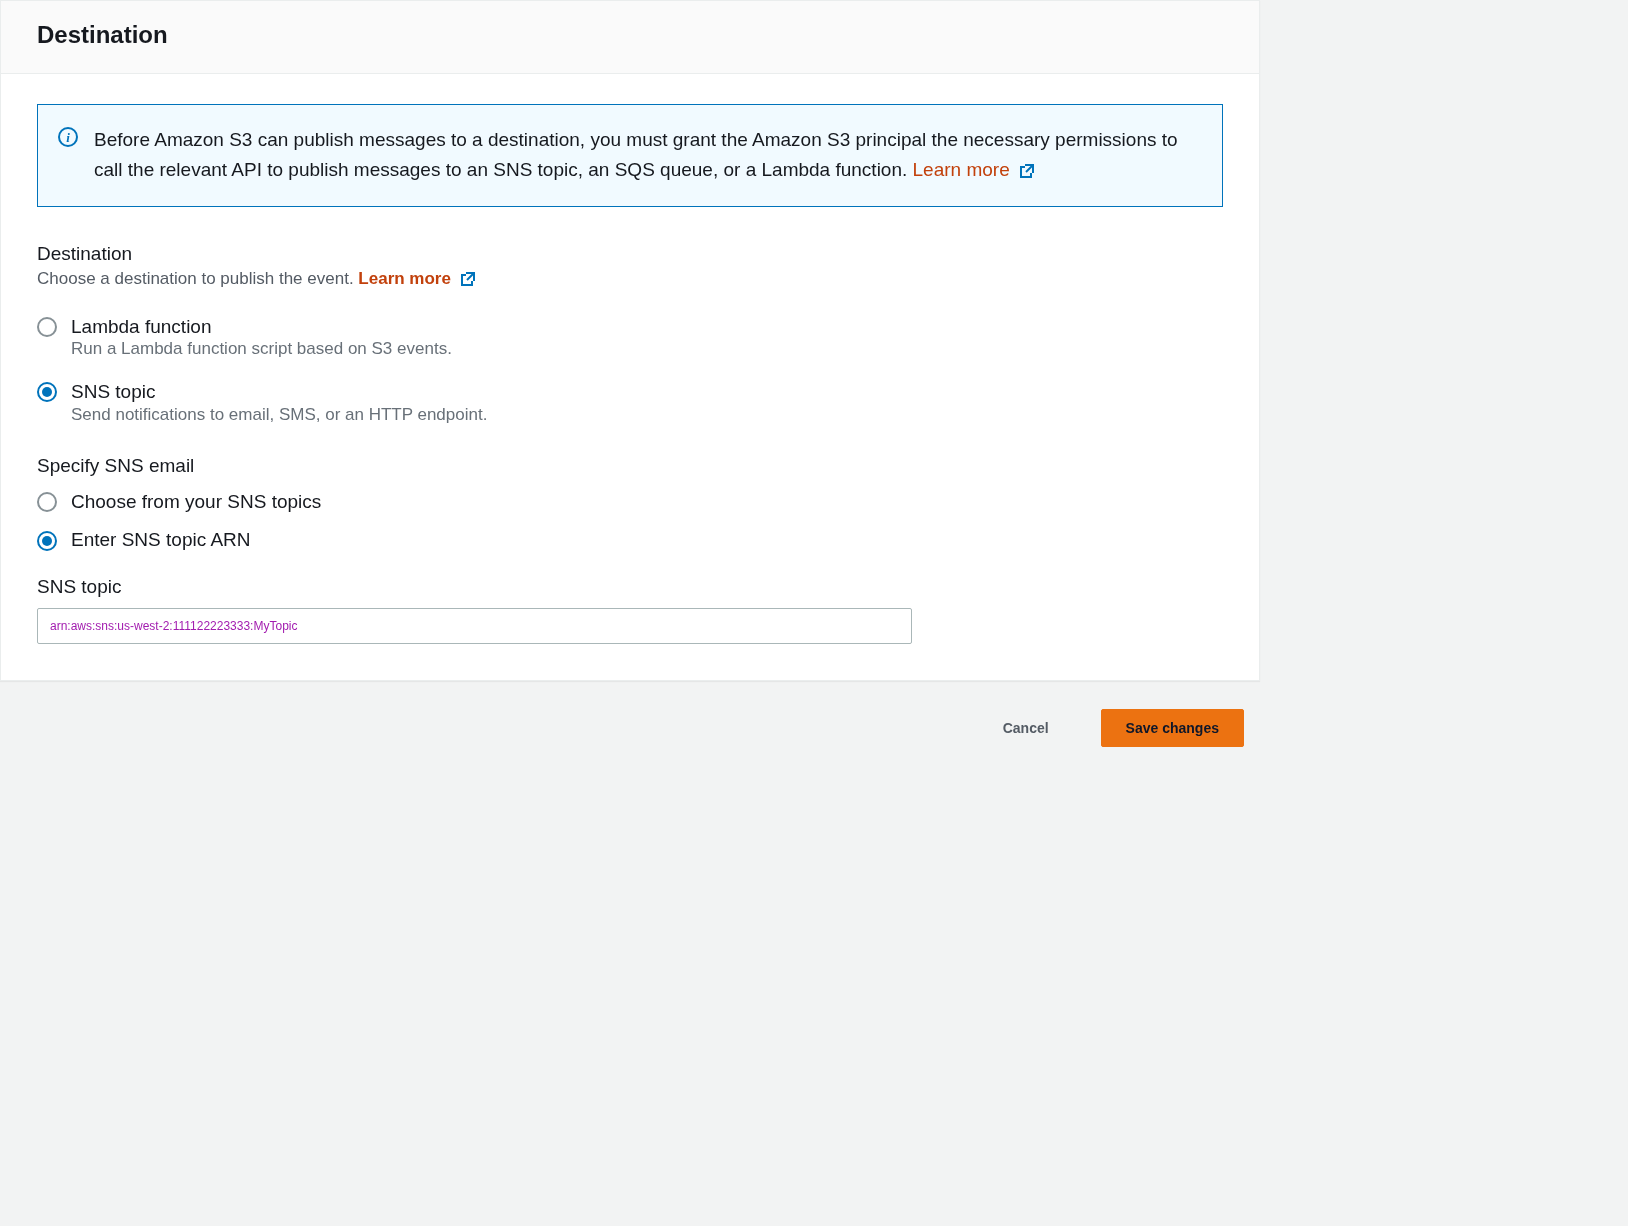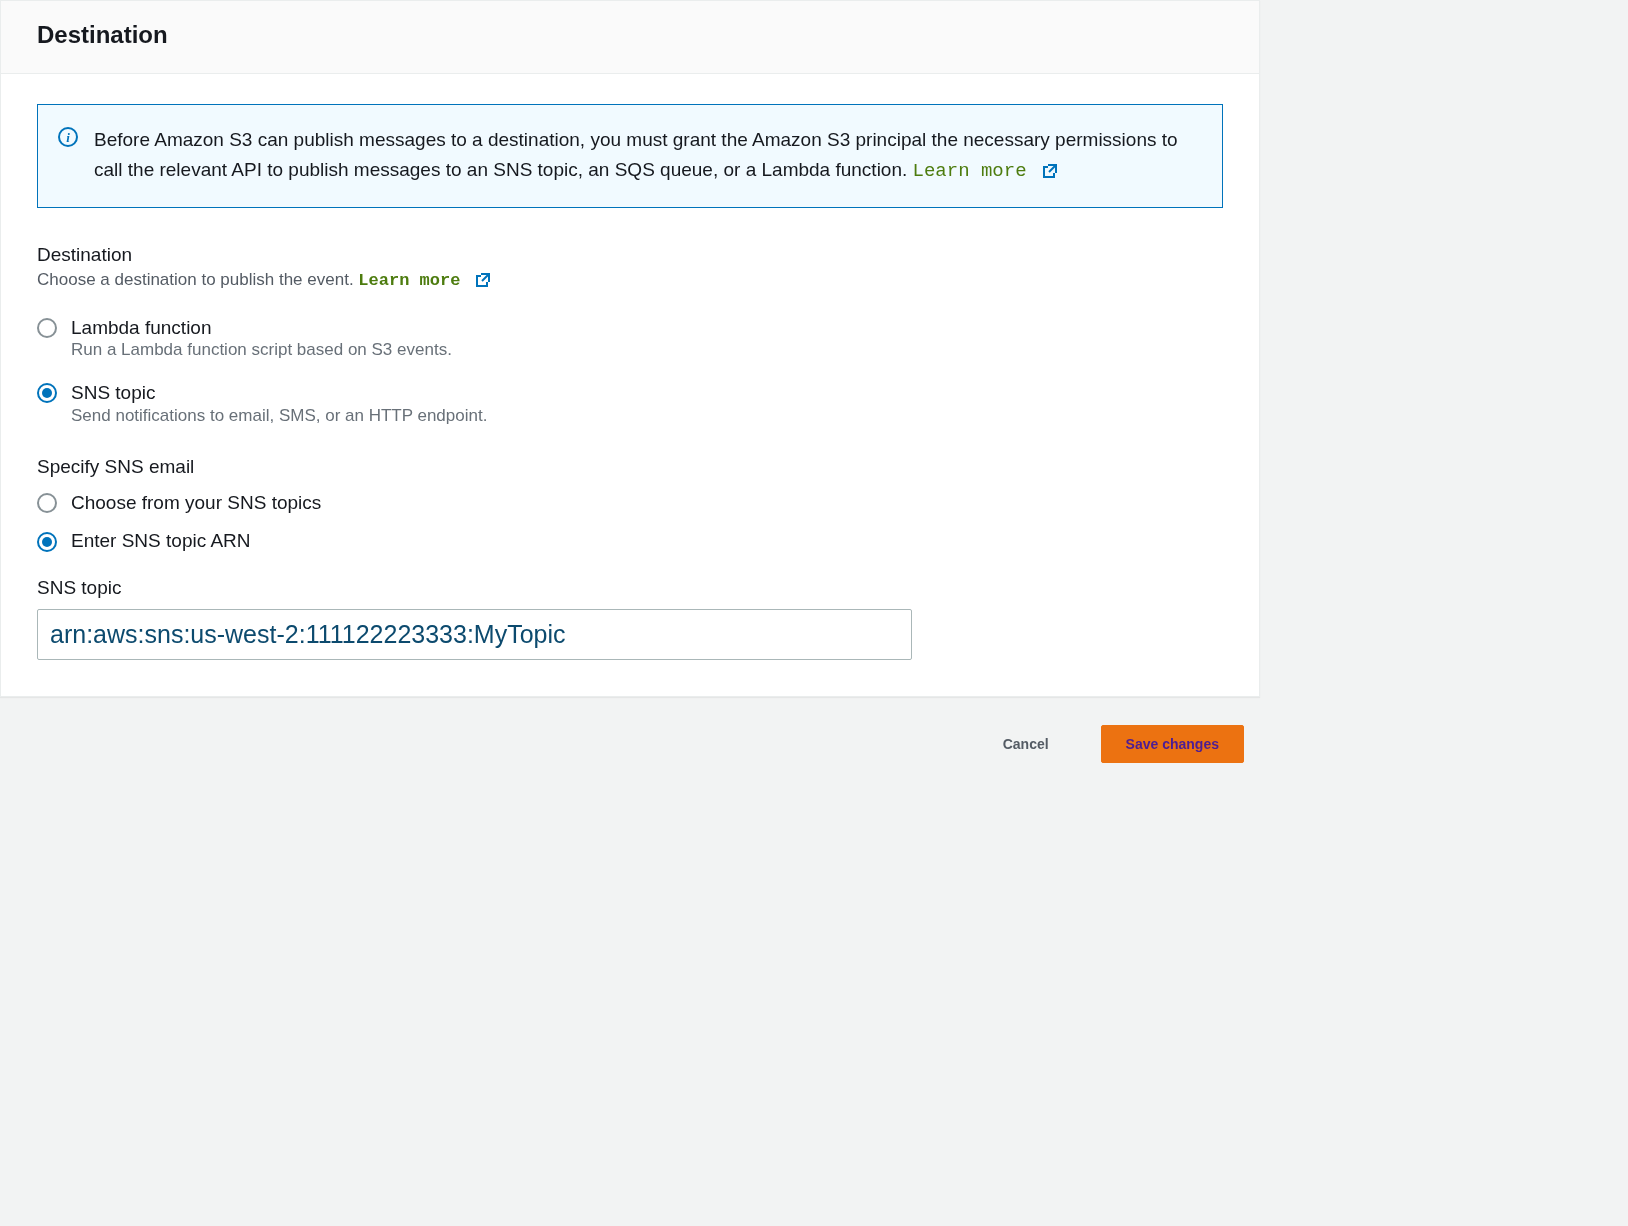--- a/index.html
+++ b/index.html
@@ -59,25 +59,24 @@
     justify-content: center;
     font-size: 13px;
     line-height: 1;
   }
   .info-text {
     font-size: 19px;
     line-height: 1.6;
     color: #16191f;
   }
   .link {
-    color: #4d7c0f;
+    color: #c2410c;
     text-decoration: none;
     cursor: pointer;
     font-weight: 400;
-    font-family: Liberation Mono, monospace;
   }
   .link.bold { font-weight: 700; }
   .external-icon {
     display: inline-block;
     width: 14px; height: 14px;
     margin-left: 4px;
     vertical-align: -1px;
   }
   .external-icon svg { display:block; }
   .section-title {
@@ -133,25 +132,25 @@
   .spacer { height: 20px; }
   .field-label {
     font-size: 19px;
     color: #16191f;
     margin: 18px 0 10px 0;
     display: block;
   }
   .text-input {
     width: 875px;
     max-width: 100%;
-    font-size: 25px;
+    font-size: 12px;
     padding: 10px 12px;
     border: 1px solid #aab7b8;
     border-radius: 2px;
-    color: #0c4a6e;
+    color: #a21caf;
     outline: none;
   }
   .footer {
     display: flex;
     justify-content: flex-end;
     align-items: center;
     gap: 28px;
     padding: 28px 16px 8px 0;
   }
   .btn {
@@ -162,21 +161,21 @@
     cursor: pointer;
     border: none;
     background: transparent;
   }
   .btn-link {
     color: #545b64;
     background: transparent;
   }
   .btn-primary {
     background: #ec7211;
-    color: #4c1d95;
+    color: #0f172a;
     border: 1px solid #ec7211;
   }
 </style>
 </head>
 <body>
 
 <div class="page">
 
   <div class="panel">
     <div class="panel-header">

